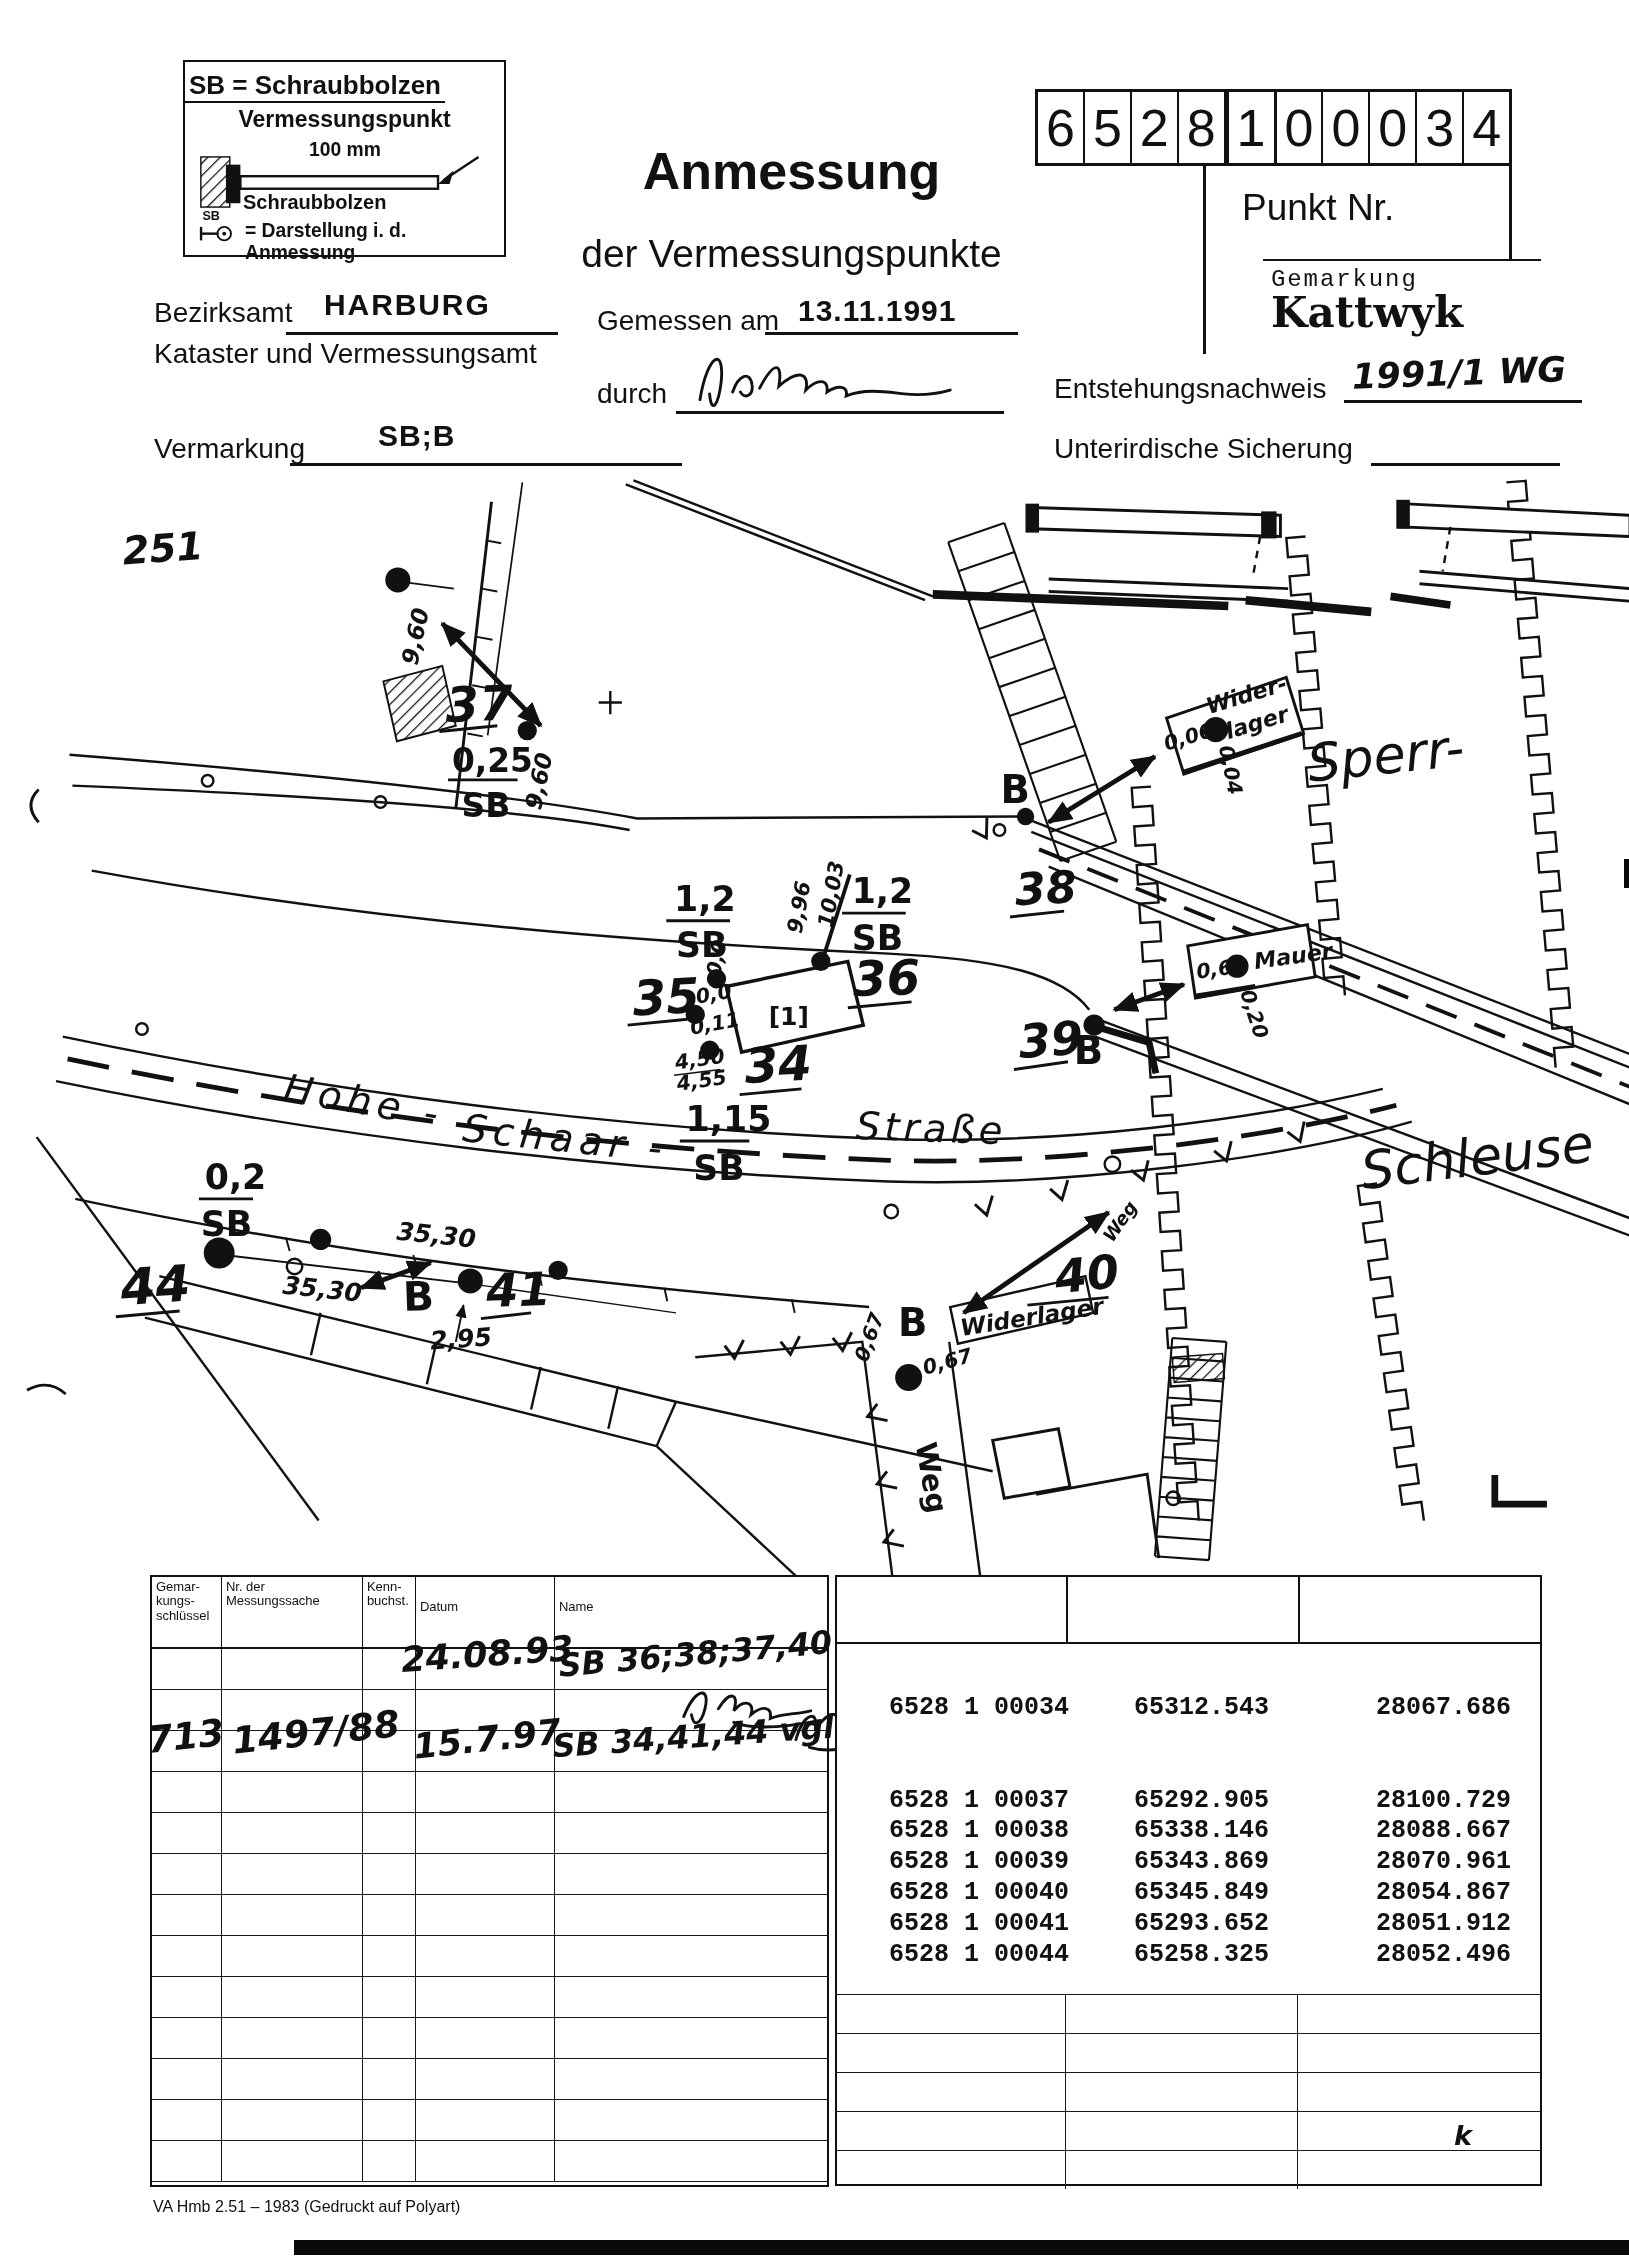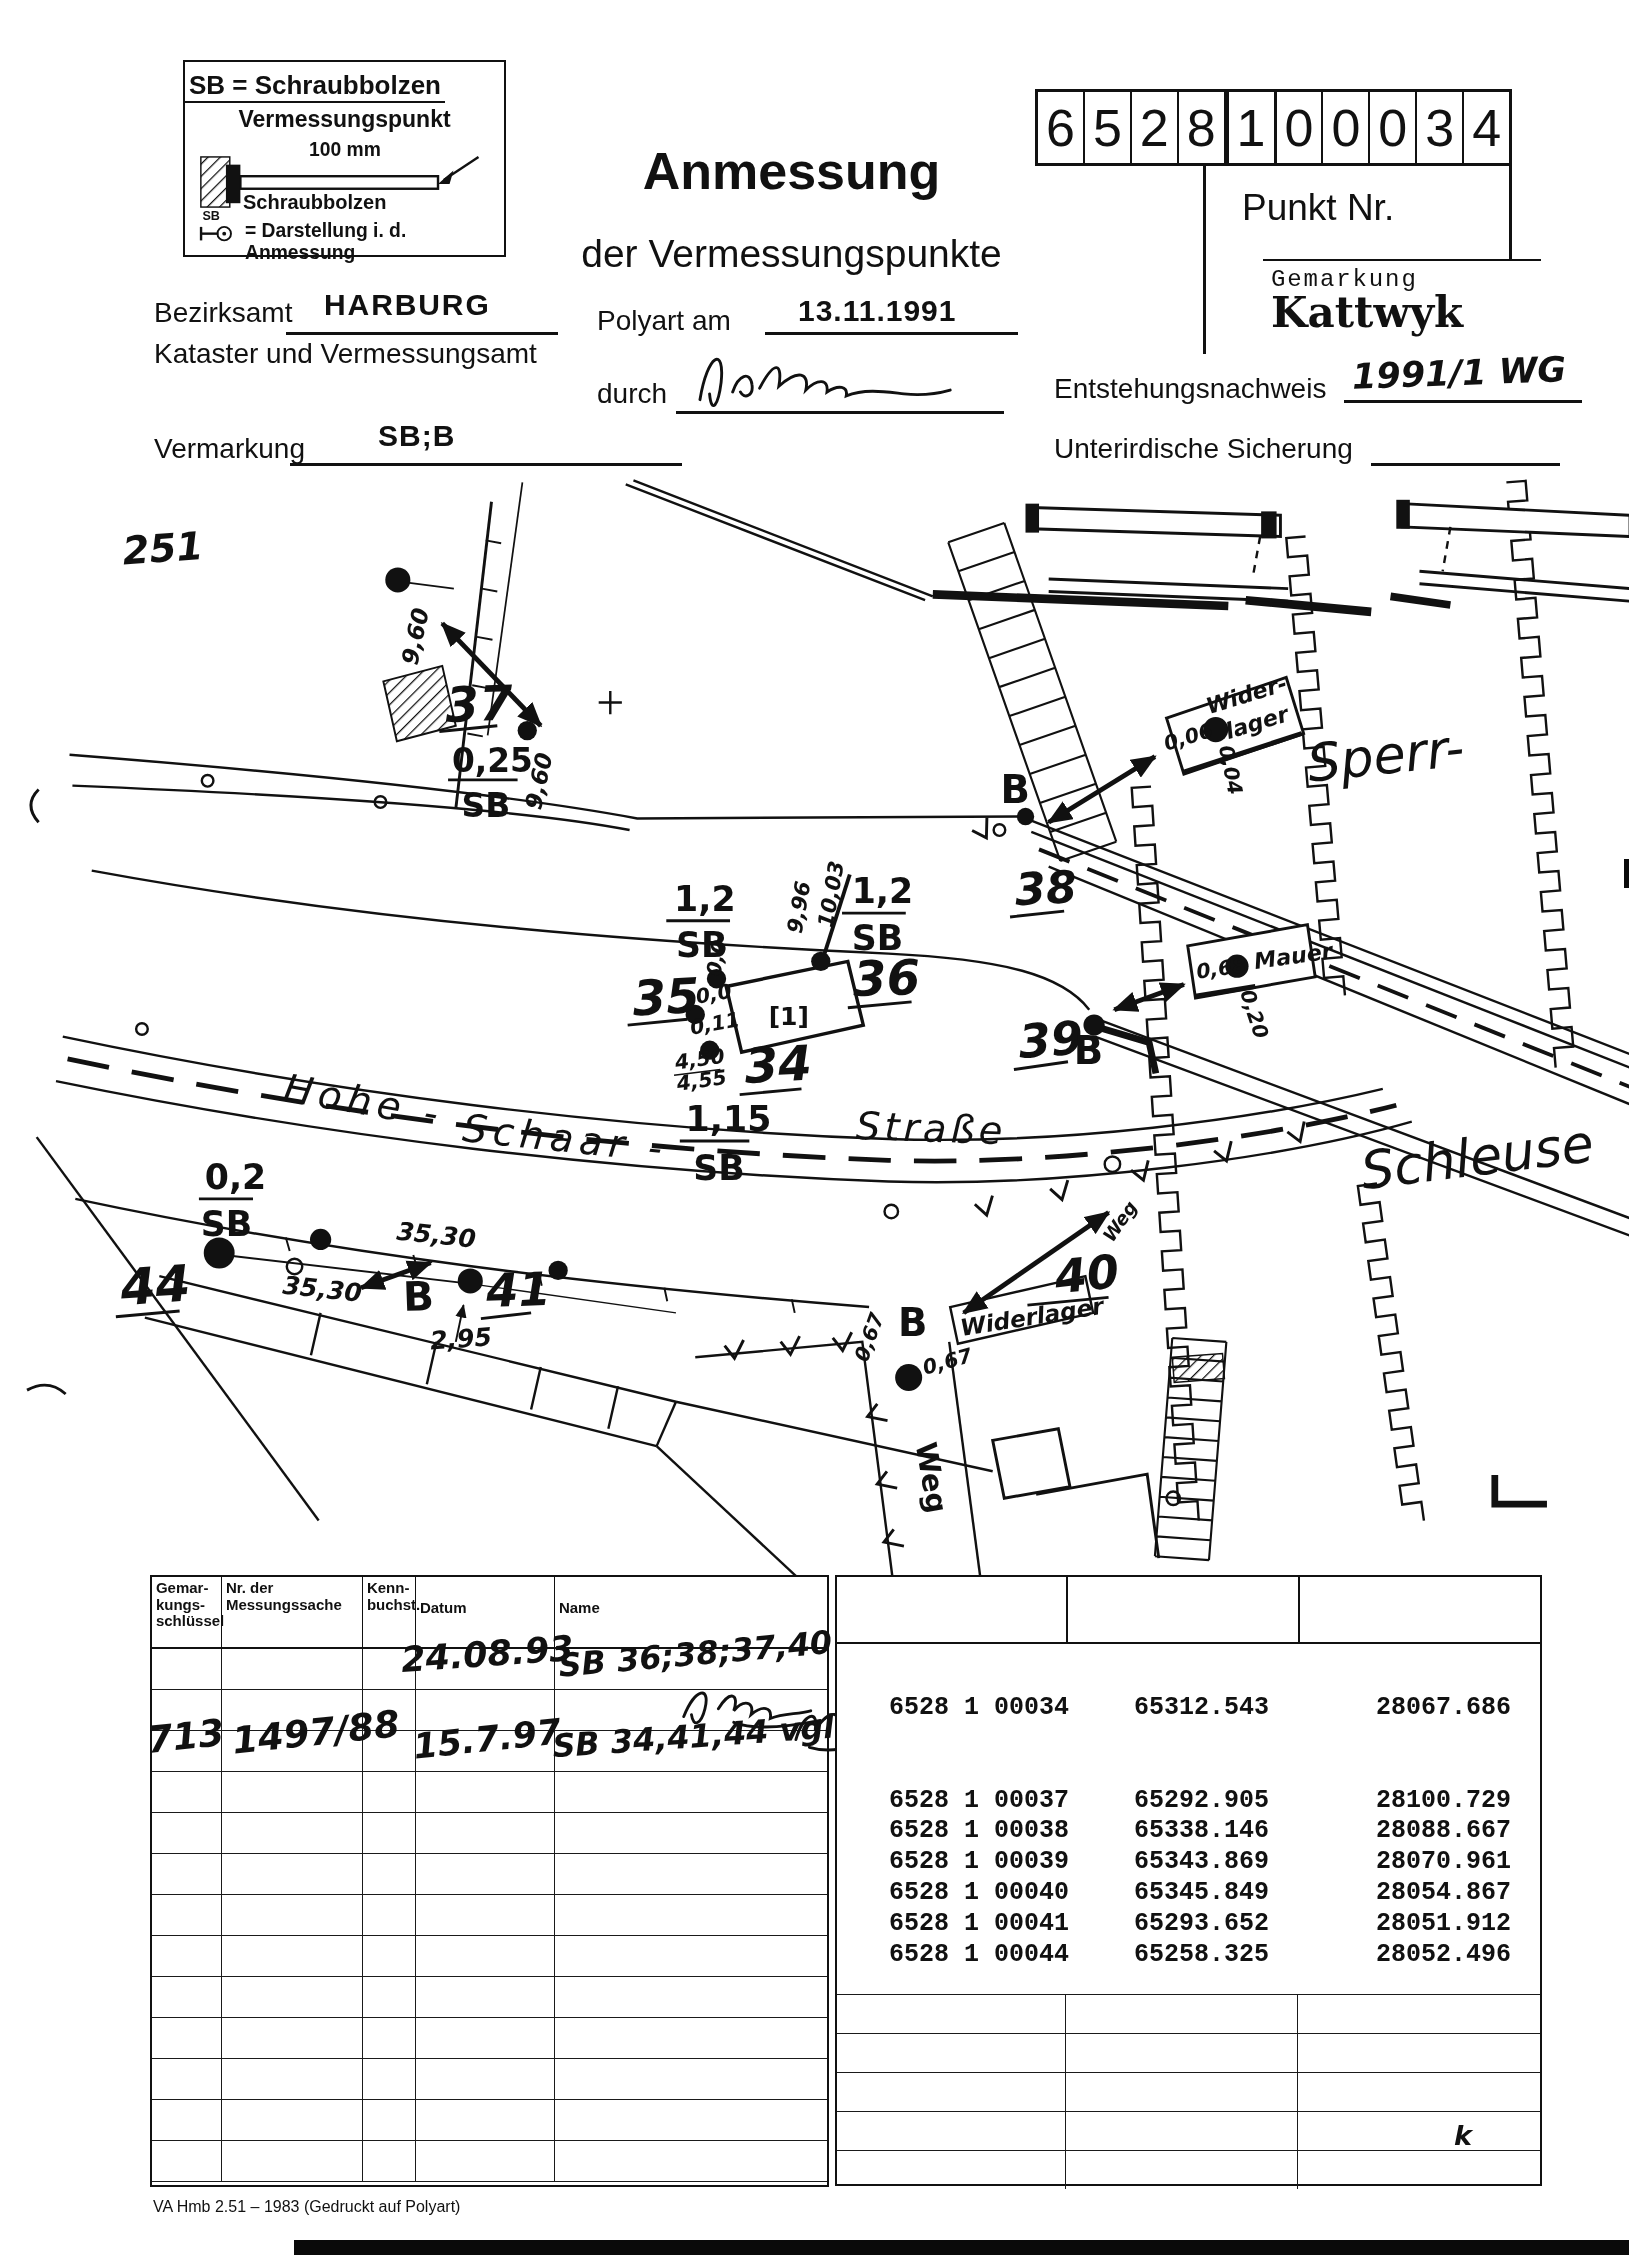--- a/index.html
+++ b/index.html
@@ -23,21 +23,21 @@
   #digitbox{left:1035px;top:89px;width:477px;height:77px;border:3.9px solid #111;display:flex;box-sizing:border-box;background:#fff;}
   .dcell{flex:1;border-right:2.4px solid #111;display:flex;align-items:center;justify-content:center;
          font-size:52px;font-weight:500;}
   .dcell:last-child{border-right:none;}
   .dcell.dthick{border-left:3.9px solid #111;border-right:3.9px solid #111;}
   
   #ltable{left:150px;top:1575px;width:679px;height:612px;border:2.9px solid #111;box-sizing:border-box;background:#fff;}
   #ltable-grid{display:grid;width:100%;height:100%;
      grid-template-columns:70px 141px 53px 139px auto;
      grid-template-rows:72px repeat(13,41px);}
-  .lh{border-right:1.9px solid #111;border-bottom:2.4px solid #111;font-size:15px;font-weight:700;
+  .lh{border-right:1.9px solid #111;border-bottom:2.4px solid #111;font-size:13px;font-weight:400;
       line-height:1.12;padding:2.9px 3.9px;white-space:pre-line;box-sizing:border-box;}
   .lh:nth-child(5){border-right:none;}
   .lc{border-right:1.7px solid #1a1a1a;border-bottom:1.4px solid #1a1a1a;box-sizing:border-box;}
   #ltable-grid .lc:nth-child(5n){border-right:none;}
   #rtable{left:835px;top:1575px;width:707px;height:611px;border:2.9px solid #111;box-sizing:border-box;background:#fff;}
   #rtable .rhead{left:0;top:0;width:100%;height:67px;border-bottom:2.4px solid #111;box-sizing:border-box;}
   .rvline{width:1.9px;background:#111;}
   .crow{position:absolute;left:0;width:100%;height:31px;
         font-family:"Liberation Mono",monospace;font-size:25px;font-weight:600;white-space:nowrap;}
   .crow span{position:absolute;top:0;}
@@ -104,21 +104,21 @@
   <div class="abs" style="left:1263px;top:259px;width:278px;height:1.9px;background:#111"></div>
   <div class="abs" style="left:1242px;top:187px;font-size:37px;">Punkt Nr.</div>
   <div class="abs" style="left:1271px;top:266px;font-family:'Liberation Mono',monospace;font-size:24px;letter-spacing:1.9px">Gemarkung</div>
   <div class="abs" style="left:1271px;top:288px;font-family:'DejaVu Serif',serif;font-weight:700;font-size:42px">Kattwyk</div>
 
   <div class="abs fieldlabel" style="left:154px;top:297px">Bezirksamt</div>
   <div class="abs fieldvalue" style="left:324px;top:288px;font-weight:600;letter-spacing:1.9px">HARBURG</div>
   <div class="abs uline" style="left:286px;top:332px;width:272px"></div>
   <div class="abs fieldlabel" style="left:154px;top:338px">Kataster und Vermessungsamt</div>
 
-  <div class="abs fieldlabel" style="left:597px;top:305px">Polyart am</div>
+  <div class="abs fieldlabel" style="left:597px;top:305px">Gemessen am</div>
   <div class="abs fieldvalue" style="left:798px;top:294px;font-weight:600">13.11.1991</div>
   <div class="abs uline" style="left:765px;top:332px;width:253px"></div>
 
   <div class="abs fieldlabel" style="left:597px;top:378px">durch</div>
   <div class="abs uline" style="left:676px;top:411px;width:328px"></div>
   <svg class="abs" style="left:682px;top:340px" width="290" height="77" viewBox="0 0 300 80">
     <path d="M18,62 C26,14 44,6 40,44 C37,68 30,78 28,56 M52,54 C58,36 70,32 72,46 C74,58 64,62 60,54
              M80,50 C96,20 104,24 100,48 C120,30 132,34 128,52 C140,40 152,40 150,54 C162,46 172,48 170,58
              C190,50 212,54 230,56 C250,58 264,56 278,52" fill="none" stroke="#111" stroke-width="3" stroke-linecap="round"></path>
   </svg>

